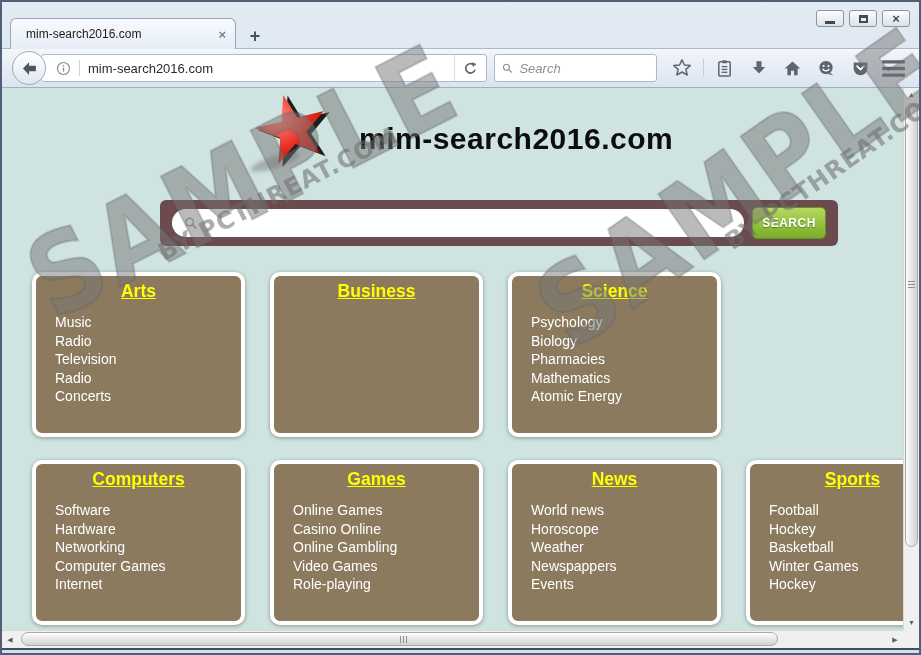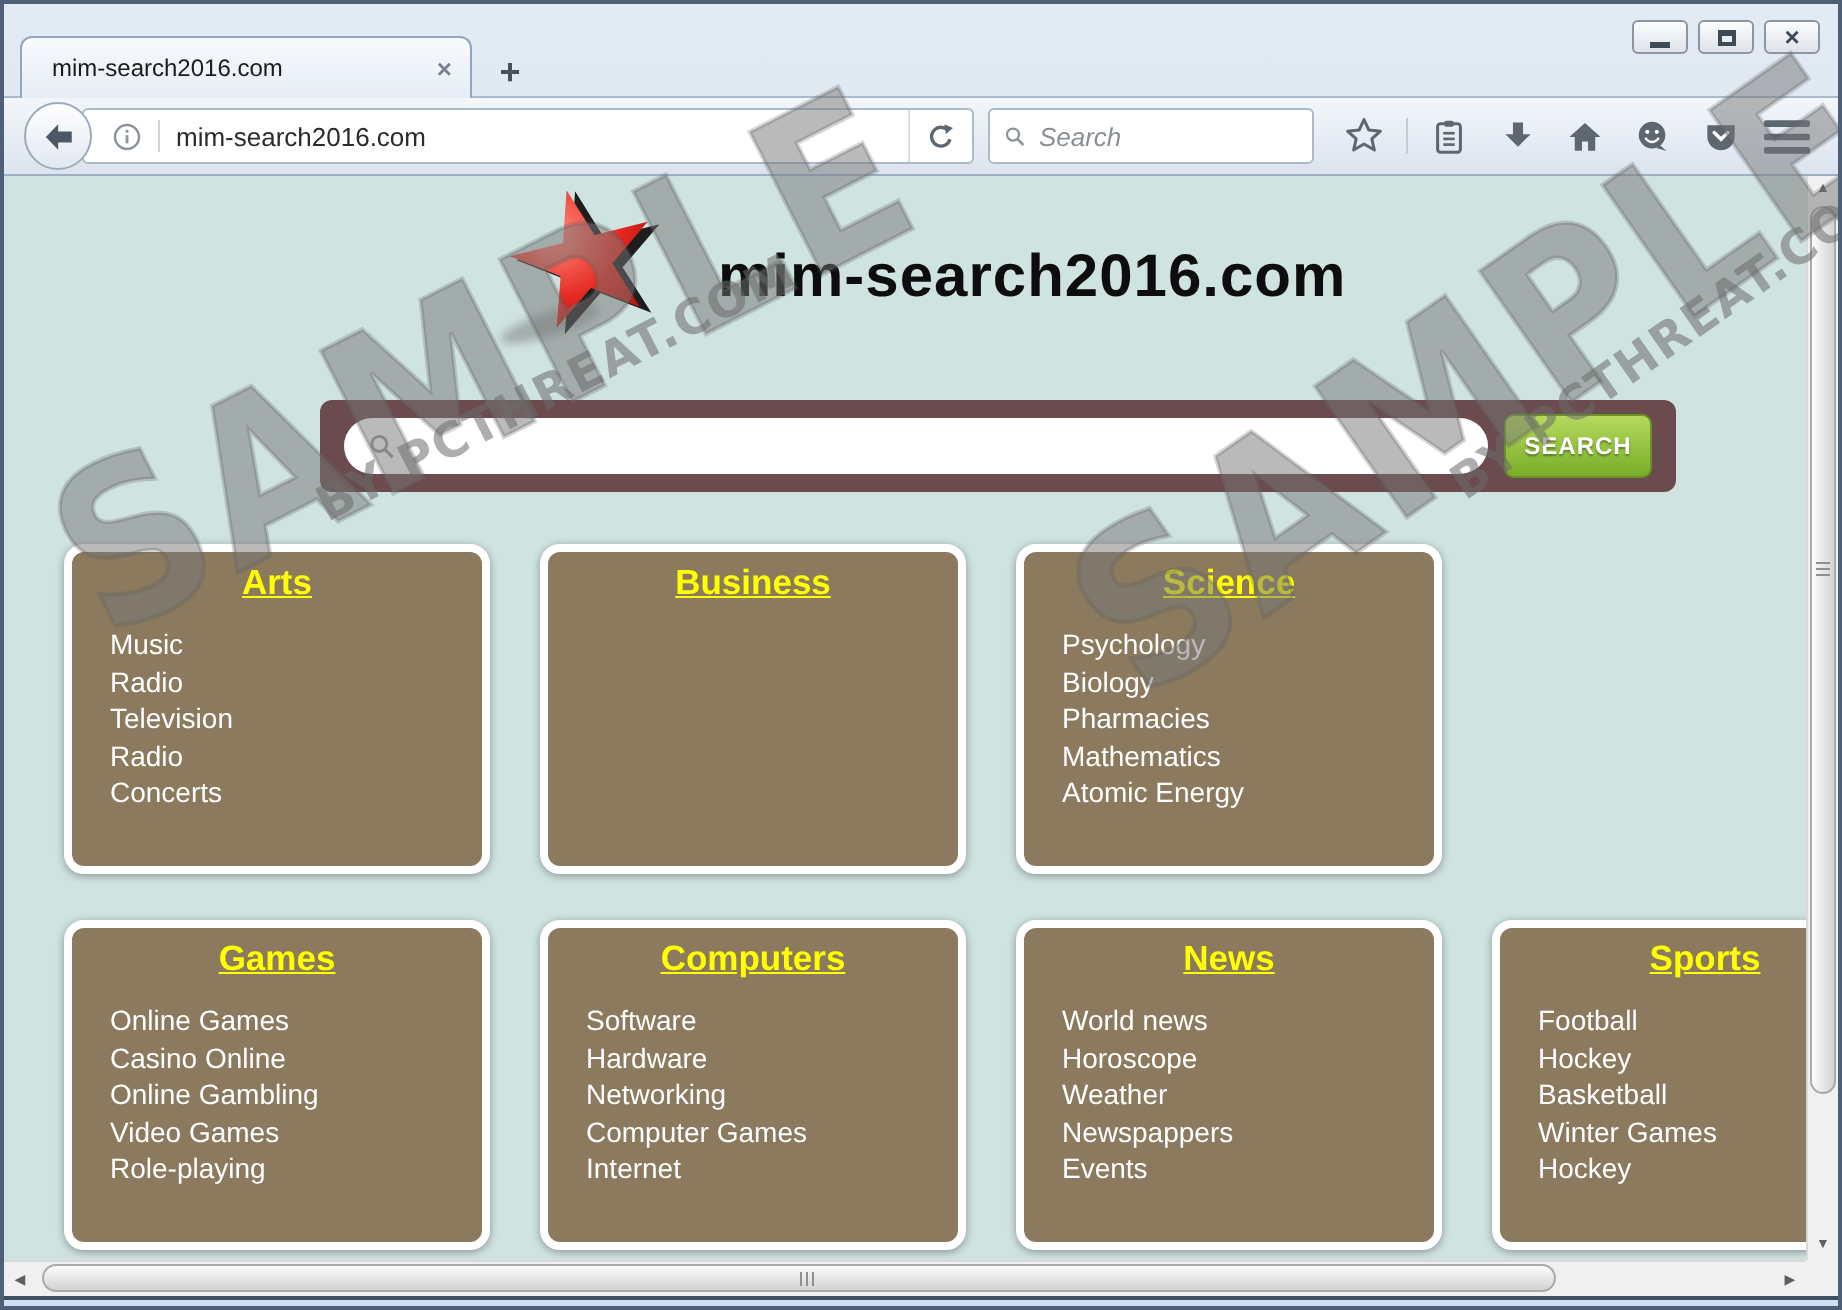--- a/index.html
+++ b/index.html
@@ -271,42 +271,42 @@
               <a class="card-link">Psychology</a>
               <a class="card-link">Biology</a>
               <a class="card-link">Pharmacies</a>
               <a class="card-link">Mathematics</a>
               <a class="card-link">Atomic Energy</a>
             </div>
   </div>
 </div>
       <div class="card-row row-2" id="card-row-2">
   <div class="card">
+    <div class="card-title">Computers</div>
+    <div class="card-links">
+              <a class="card-link">Software</a>
+              <a class="card-link">Hardware</a>
+              <a class="card-link">Networking</a>
+              <a class="card-link">Computer Games</a>
+              <a class="card-link">Internet</a>
+            </div>
+  </div>
+
+  <div class="card">
     <div class="card-title">Games</div>
     <div class="card-links">
               <a class="card-link">Online Games</a>
               <a class="card-link">Casino Online</a>
               <a class="card-link">Online Gambling</a>
               <a class="card-link">Video Games</a>
               <a class="card-link">Role-playing</a>
             </div>
   </div>
 
   <div class="card">
-    <div class="card-title">Computers</div>
-    <div class="card-links">
-              <a class="card-link">Software</a>
-              <a class="card-link">Hardware</a>
-              <a class="card-link">Networking</a>
-              <a class="card-link">Computer Games</a>
-              <a class="card-link">Internet</a>
-            </div>
-  </div>
-
-  <div class="card">
     <div class="card-title">News</div>
     <div class="card-links">
               <a class="card-link">World news</a>
               <a class="card-link">Horoscope</a>
               <a class="card-link">Weather</a>
               <a class="card-link">Newspappers</a>
               <a class="card-link">Events</a>
             </div>
   </div>
 

